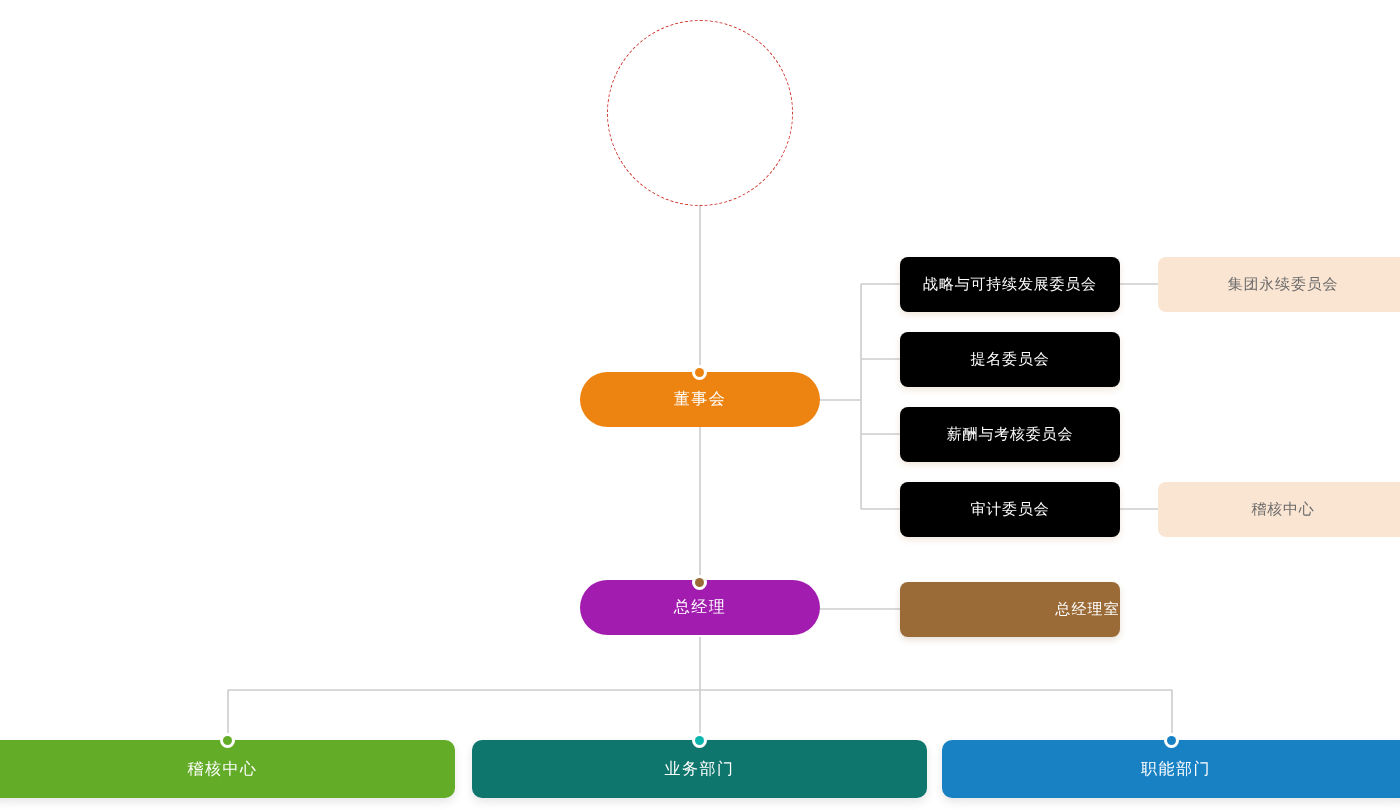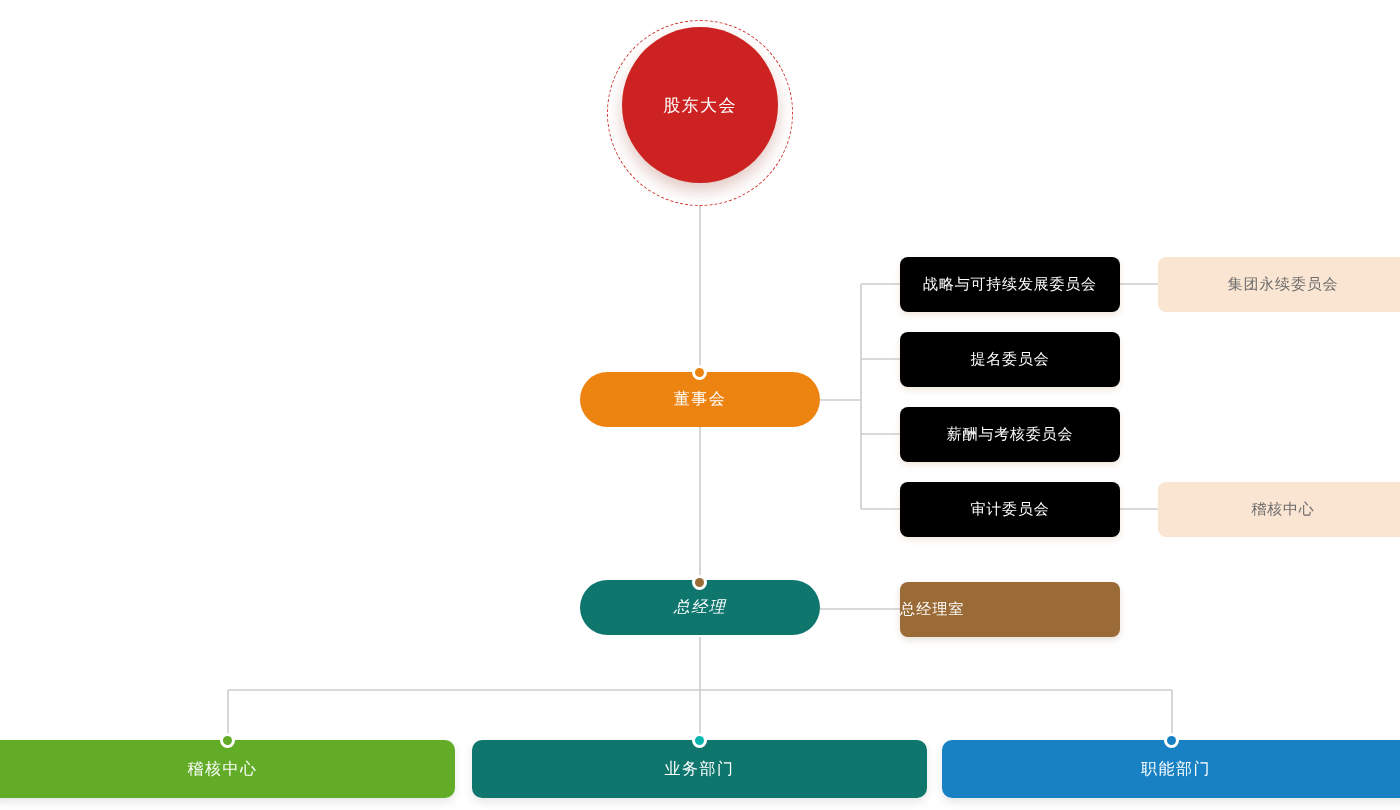--- a/index.html
+++ b/index.html
@@ -88,22 +88,21 @@
     z-index: -1;
   }
   #node-board {
     left: 580px;
     top: 372px;
     background: #ed8412;
   }
   #node-gm {
     left: 580px;
     top: 580px;
-    background: #0f766e;
-    font-style: italic;
+    background: #a21caf;
   }
 
   
   .conn-dot {
     position: absolute;
     width: 15px;
     height: 15px;
     border-radius: 50%;
     background: #ffffff;
     box-sizing: border-box;
@@ -160,21 +159,21 @@
   #box-gm-office {
     position: absolute;
     left: 900px;
     top: 582px;
     width: 220px;
     height: 55px;
     border-radius: 8px;
     background: #9b6b37;
     display: flex;
     align-items: center;
-    justify-content: flex-start;
+    justify-content: flex-end;
     color: #ffffff;
     font-size: 15px;
     letter-spacing: 1.2px;
     box-shadow: 0 3px 6px rgba(140, 100, 60, 0.2);
   }
 
   
   .dept-bar {
     position: absolute;
     top: 740px;
@@ -235,23 +234,20 @@
       <line x1="228" y1="690" x2="1172" y2="690"></line>
 
       <line x1="228" y1="690" x2="228" y2="740"></line>
       <line x1="700" y1="690" x2="700" y2="740"></line>
       <line x1="1172" y1="690" x2="1172" y2="740"></line>
     </g>
   </svg>
 
   <div class="root-node">
     <div class="root-ring"></div>
-    <div class="root-circle">
-      <span>股东大会</span>
-    </div>
   </div>
 
   <div class="pill-node" id="node-board">
     <div class="pill-shadow"></div>
     <span>董事会</span>
   </div>
   <div class="conn-dot" style="left:692px; top:365px;">
     <i style="background:#ed8412;"></i>
   </div>
 

